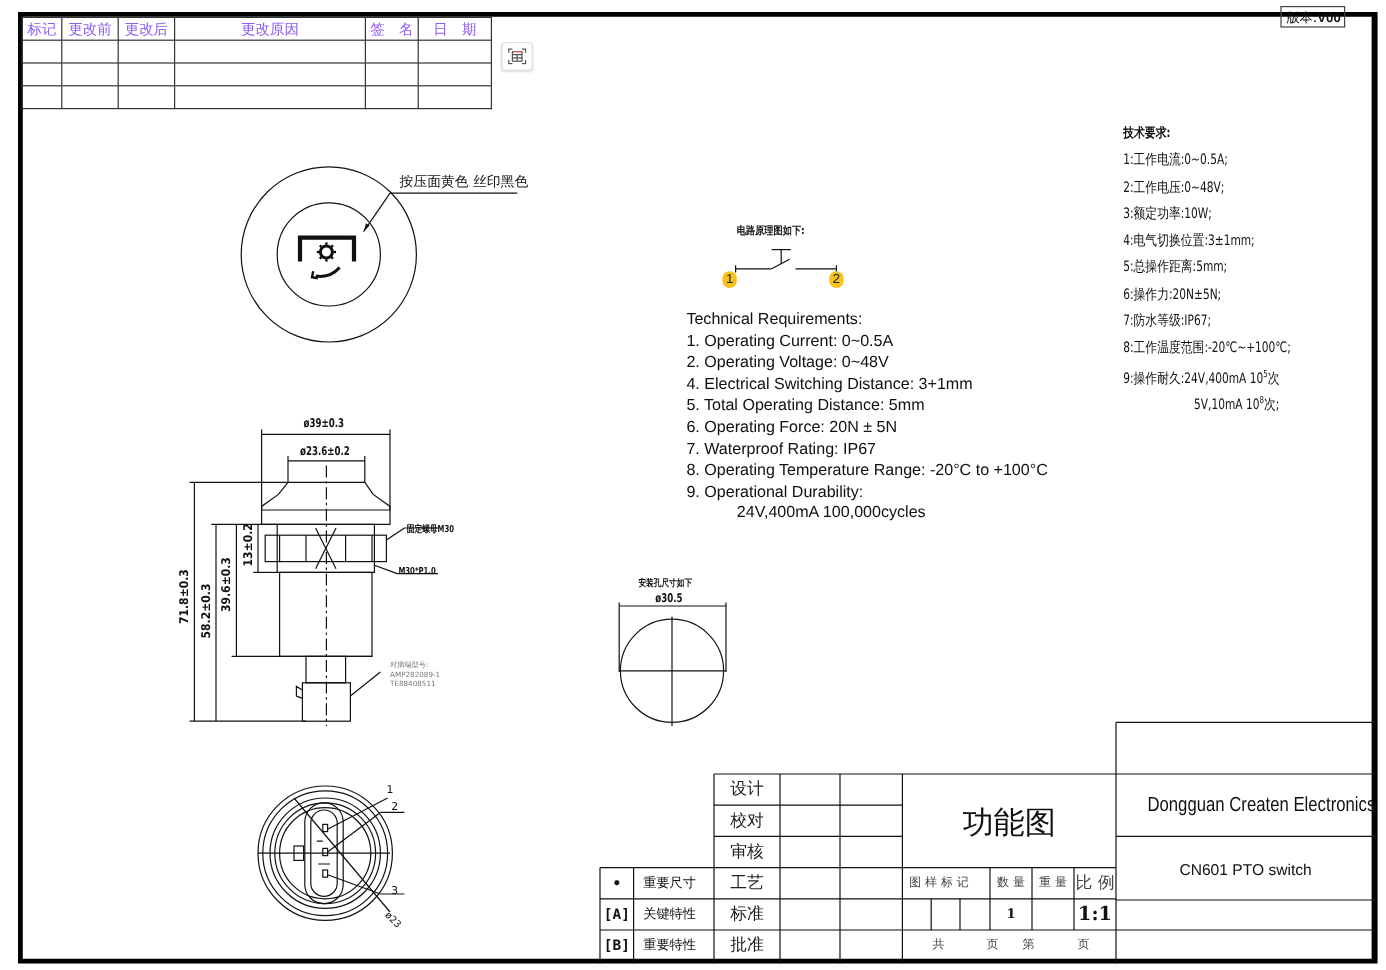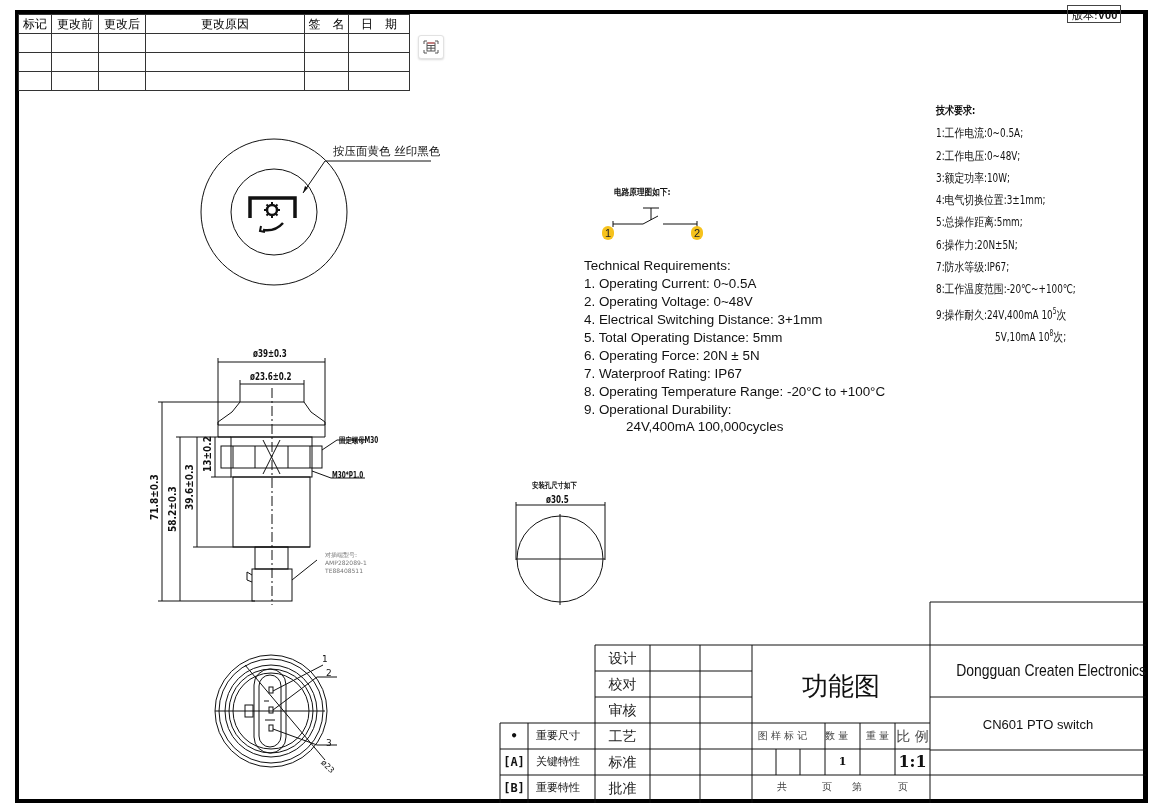--- a/index.html
+++ b/index.html
@@ -1,28 +1,28 @@
 <!DOCTYPE html>
 <html><head>
 <meta charset="utf-8">
 <style>
   html,body{margin:0;padding:0;background:#fff;}
   body{width:1155px;height:808px;position:relative;overflow:hidden;font-family:"DejaVu Sans",sans-serif;color:#111;}
   .frame{position:absolute;left:15px;top:10px;width:1133px;height:793px;border:4px solid #000;border-right-width:5px;box-sizing:border-box;}
   .abs{position:absolute;}
   table{border-collapse:collapse;}
   .rev-table{position:absolute;left:18px;top:14px;}
-  .rev-table td{border:1px solid #333;height:18px;font-family:"DejaVu Serif",serif;font-size:12px;text-align:center;padding:0;color:#000000;}
+  .rev-table td{border:1px solid #333;height:18px;font-family:"DejaVu Serif",serif;font-size:12px;text-align:center;padding:0;color:#8b5cf6;}
   .version-box{position:absolute;left:1067px;top:5px;width:54px;height:18px;border:1px solid #444;font-size:11px;line-height:18px;padding-left:4px;box-sizing:border-box;}
   .version-box b{font-family:"Liberation Sans",sans-serif;font-size:11px;}
   .float-icon{position:absolute;left:418px;top:35px;width:24px;height:22px;border:1px solid #e2e2e2;border-radius:3px;box-shadow:0 1px 2px rgba(0,0,0,.15);background:#fff;display:flex;align-items:center;justify-content:center;}
   .cn-spec{position:absolute;left:936px;top:100px;font-family:"DejaVu Sans Condensed","DejaVu Sans",sans-serif;font-size:12px;line-height:22.3px;color:#111;transform:scaleX(.82);transform-origin:left top;white-space:nowrap;}
   .cn-spec .title{font-weight:bold;font-size:11px;}
   .cn-spec sup{font-size:8px;}
-  .en-spec{position:absolute;left:584px;top:257px;font-family:"Liberation Sans",sans-serif;font-size:13.4px;line-height:18px;color:#111;white-space:nowrap;}
+  .en-spec{position:absolute;left:572px;top:257px;font-family:"Liberation Sans",sans-serif;font-size:13.4px;line-height:18px;color:#111;white-space:nowrap;}
   .en-spec .indent{padding-left:42px;line-height:16px;}
   .circuit-label{position:absolute;left:614px;top:186px;font-size:9px;font-weight:bold;transform:scaleX(.85);transform-origin:left top;}
   .pin{position:absolute;width:12px;height:14px;border-radius:6px;background:#f6c21c;font-family:"Liberation Sans",sans-serif;font-size:11px;text-align:center;line-height:14px;color:#222;}
   .note{position:absolute;font-size:11px;font-family:"DejaVu Serif",serif;}
   .dim{font-family:"DejaVu Sans Condensed","DejaVu Sans",sans-serif;font-weight:bold;font-size:10px;position:absolute;transform:scaleX(.8);transform-origin:left top;white-space:nowrap;}
   .dimv{font-family:"DejaVu Sans Condensed","DejaVu Sans",sans-serif;font-weight:bold;font-size:10px;position:absolute;transform:rotate(-90deg);transform-origin:left top;white-space:nowrap;}
   .title-big{font-size:26px;font-family:"DejaVu Sans",sans-serif;font-weight:normal;}
   .company{font-family:"Liberation Sans",sans-serif;font-size:17px;transform:scaleX(.82);display:inline-block;white-space:nowrap;}
   .product{font-family:"Liberation Sans",sans-serif;font-size:13px;}
 </style>
@@ -295,21 +295,21 @@
 </div>
 <div class="abs" style="left:536px;top:723px;line-height:26px;font-size:11px;font-family:'DejaVu Serif',serif">
   <div>重要尺寸</div>
   <div>关键特性</div>
   <div>重要特性</div>
 </div>
 
 <div class="abs title-big" style="left:752px;top:645px;width:178px;height:78px;line-height:82px;text-align:center">功能图</div>
 
 <div class="abs" style="left:752px;top:723px;width:61px;line-height:26px;text-align:center;font-size:10px;font-family:'DejaVu Serif',serif;color:#444">图 样 标 记</div>
-<div class="abs" style="left:825px;top:723px;width:35px;line-height:26px;font-size:10px;font-family:'DejaVu Serif',serif;color:#444">数 量</div>
+<div class="abs" style="left:825px;top:723px;width:35px;line-height:26px;text-align:center;font-size:10px;font-family:'DejaVu Serif',serif;color:#444">数 量</div>
 <div class="abs" style="left:860px;top:723px;width:35px;line-height:26px;text-align:center;font-size:10px;font-family:'DejaVu Serif',serif;color:#444">重 量</div>
 <div class="abs" style="left:895px;top:723px;width:35px;line-height:26px;text-align:center;font-size:14px;font-family:'DejaVu Serif',serif;color:#444">比 例</div>
 <div class="abs" style="left:825px;top:749px;width:35px;line-height:26px;text-align:center;font-size:11px;font-weight:bold;font-family:'DejaVu Serif',serif">1</div>
 <div class="abs" style="left:895px;top:749px;width:35px;line-height:26px;text-align:center;font-size:16px;font-weight:bold;font-family:'DejaVu Serif',serif">1:1</div>
 
 <div class="abs" style="left:777px;top:780px;font-size:10px;font-family:'DejaVu Serif',serif;color:#444">共</div>
 <div class="abs" style="left:822px;top:780px;font-size:10px;font-family:'DejaVu Serif',serif;color:#444">页</div>
 <div class="abs" style="left:852px;top:780px;font-size:10px;font-family:'DejaVu Serif',serif;color:#444">第</div>
 <div class="abs" style="left:898px;top:780px;font-size:10px;font-family:'DejaVu Serif',serif;color:#444">页</div>
 

